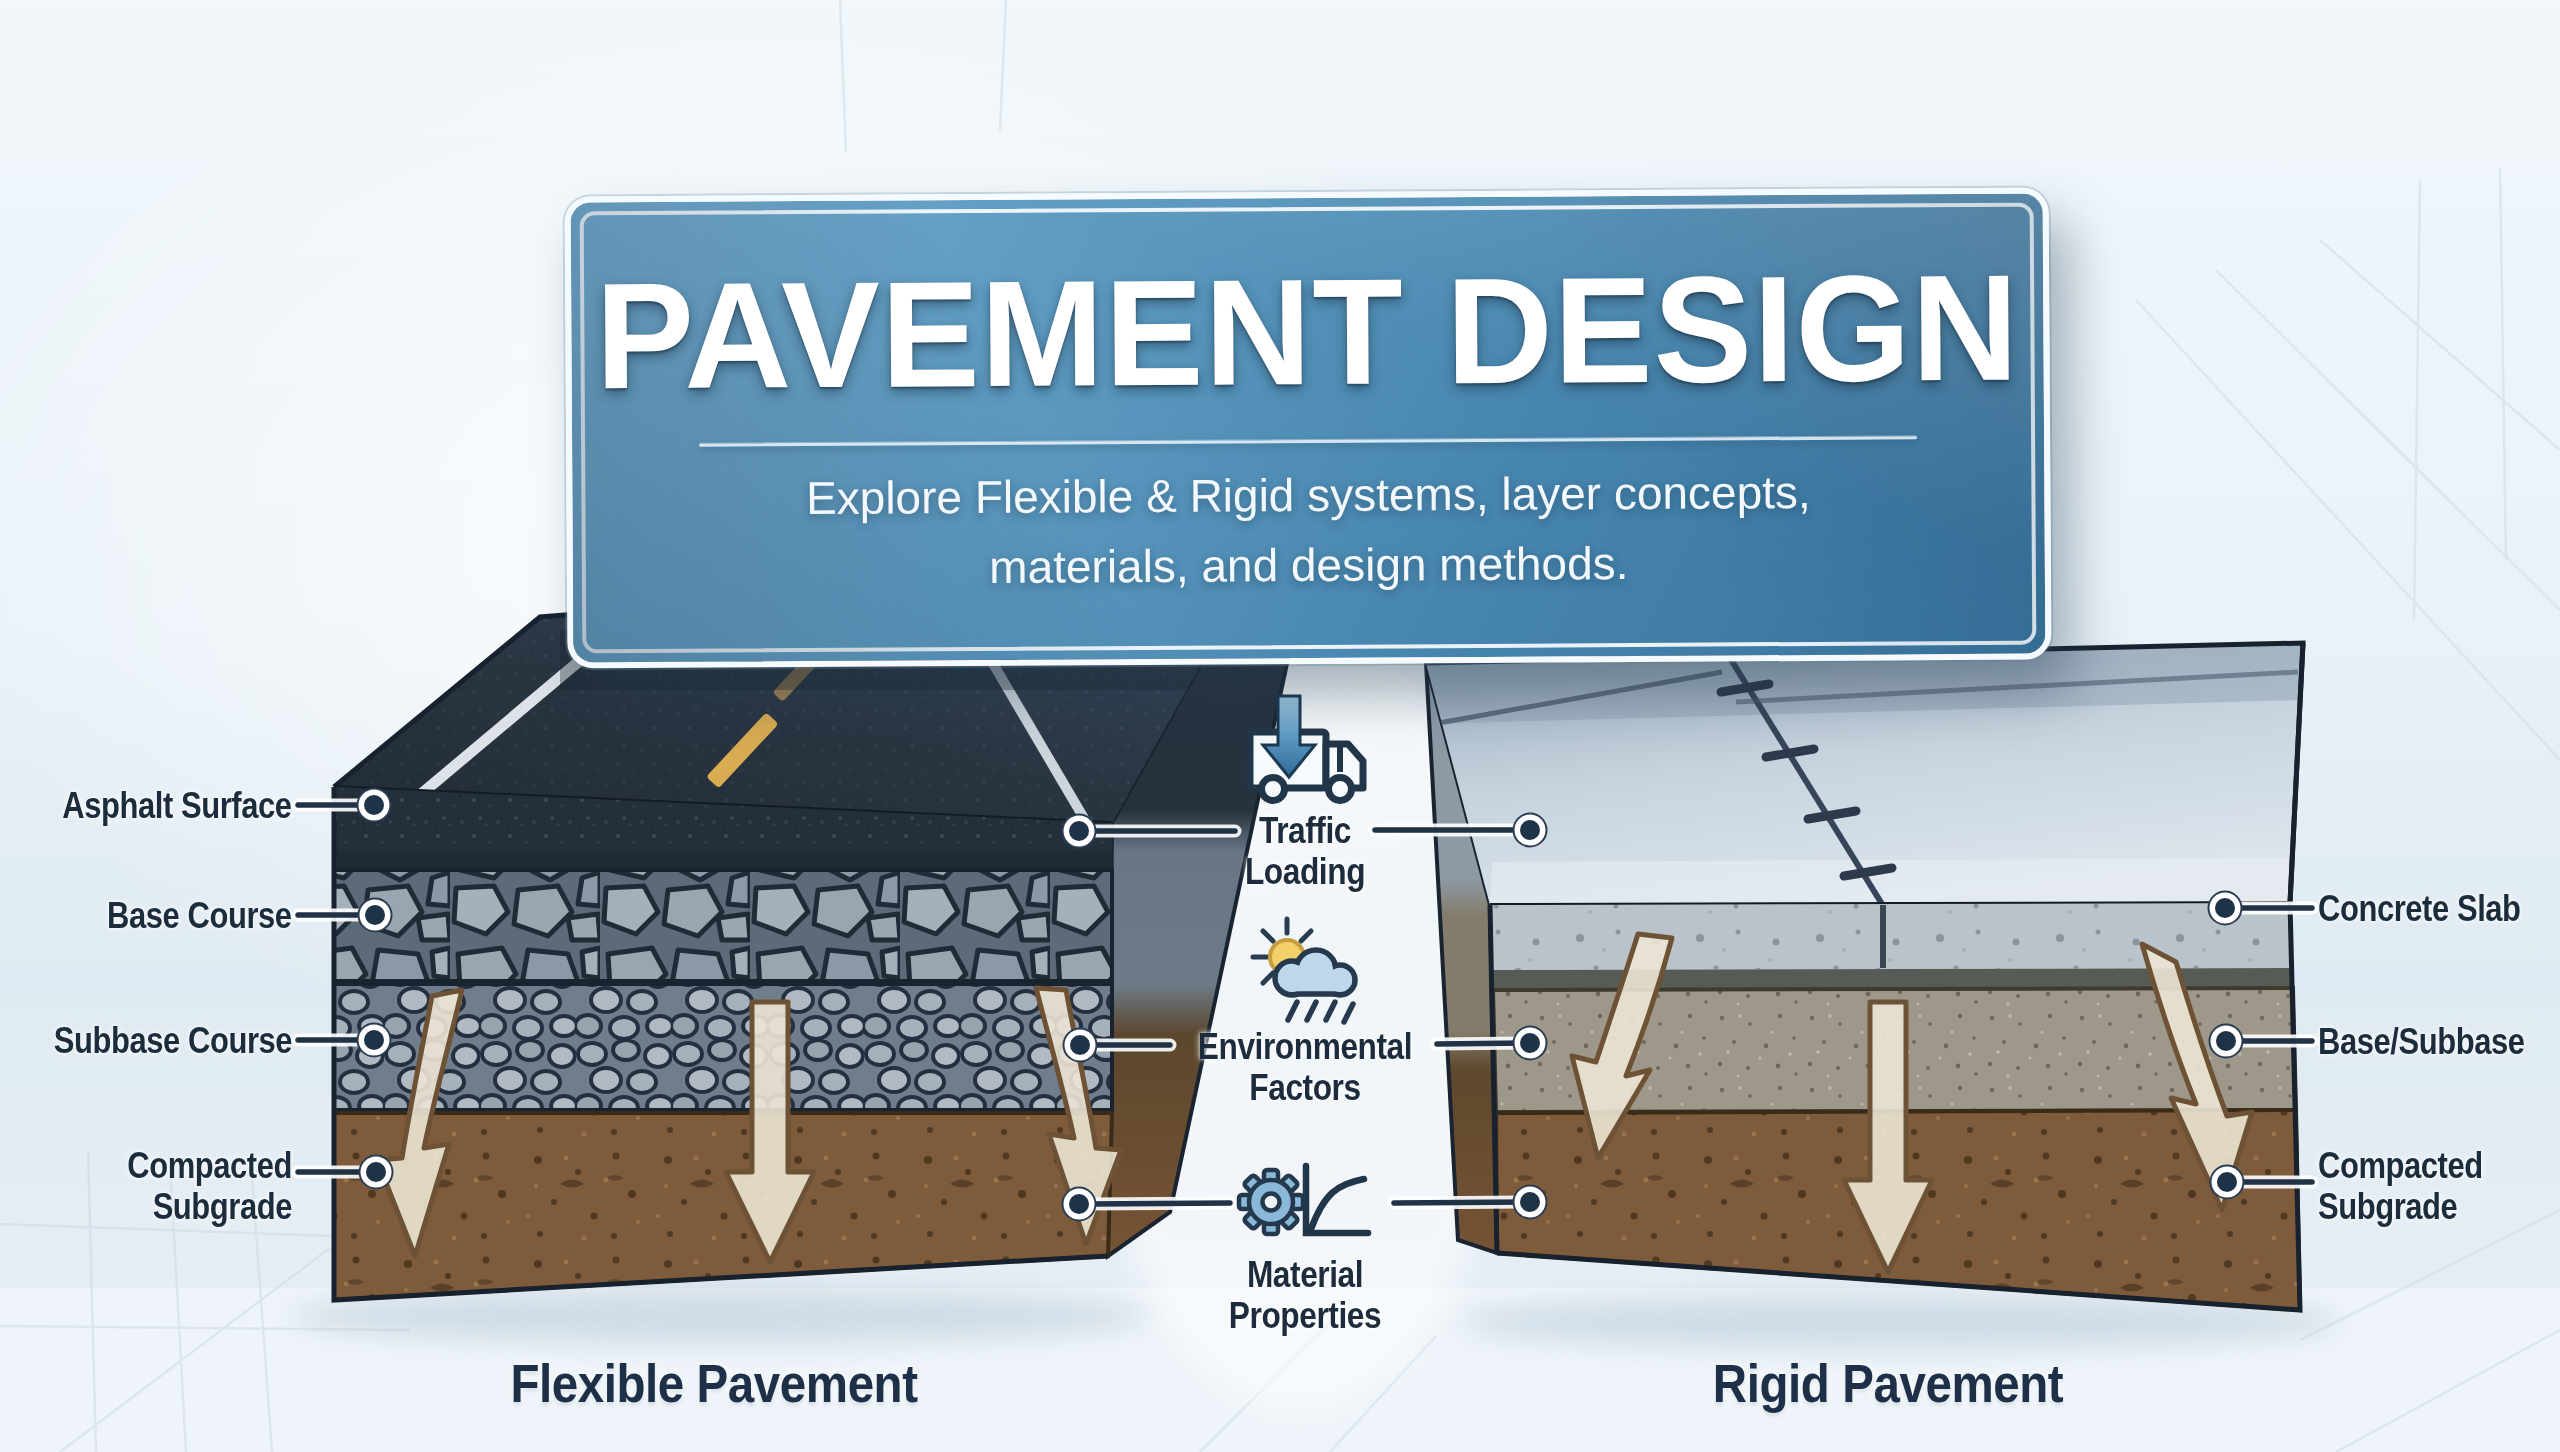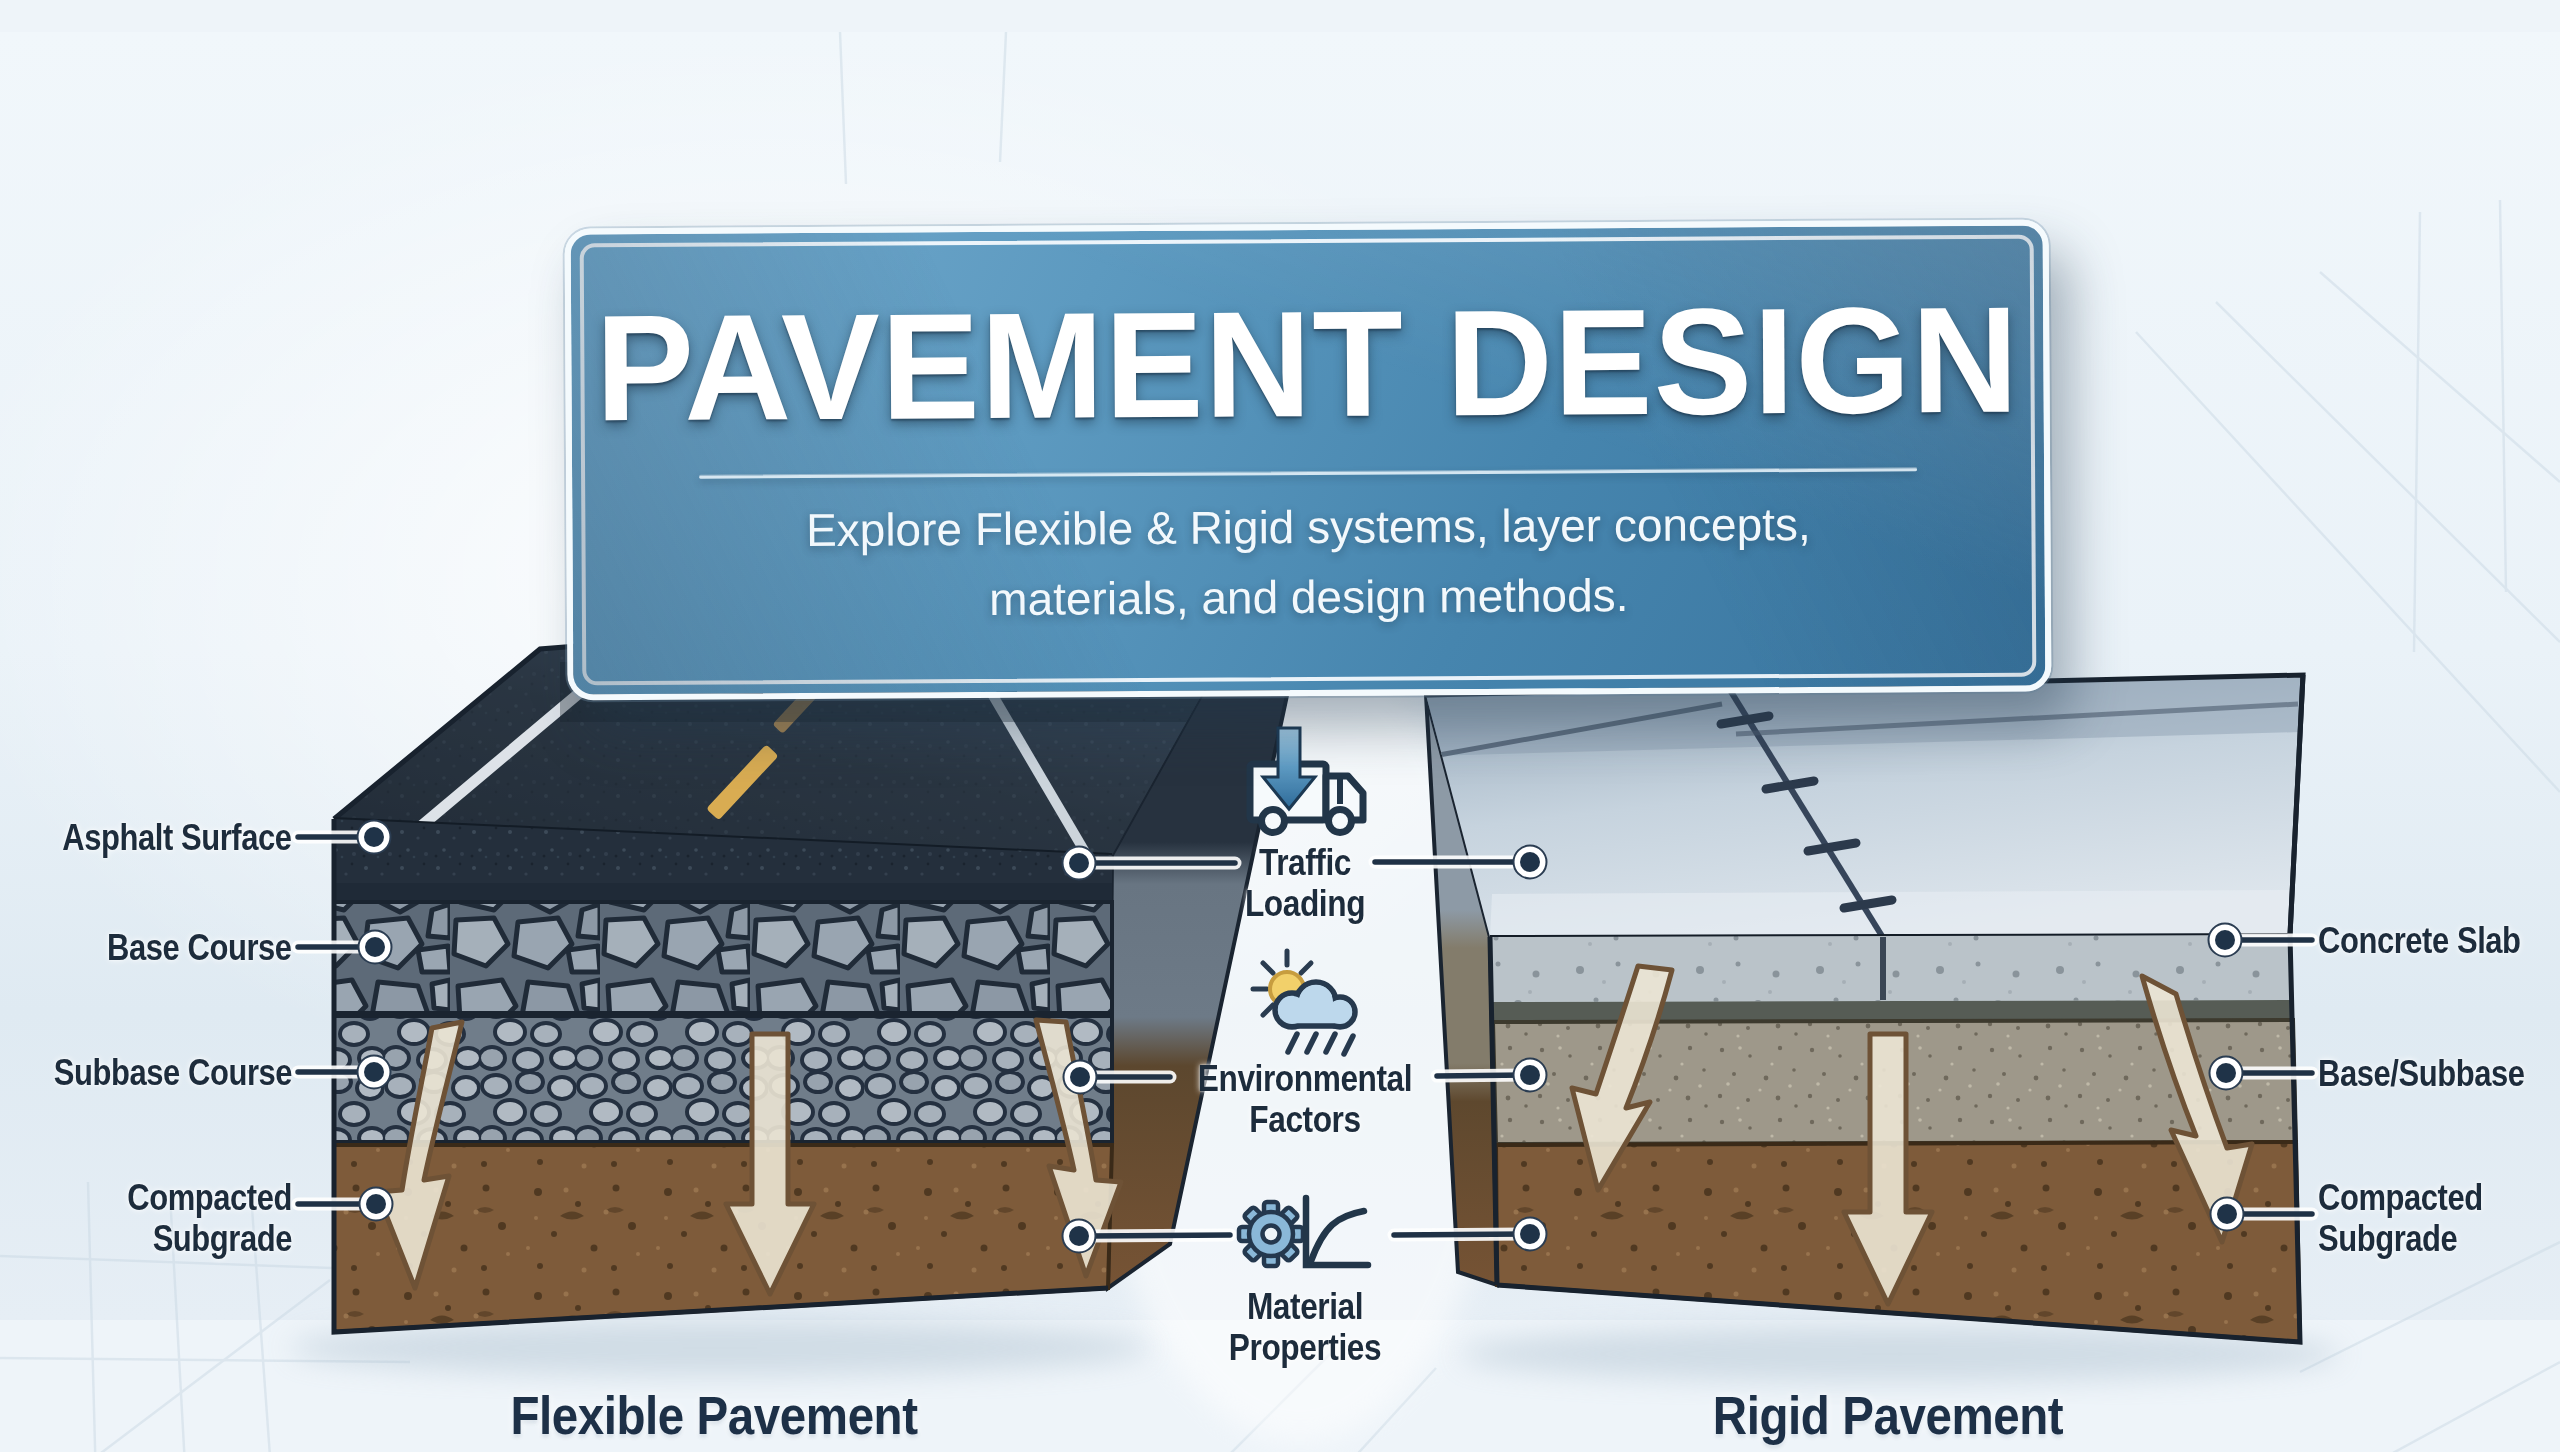--- a/index.html
+++ b/index.html
@@ -6,21 +6,20 @@
   body{
     width:2560px;height:1452px;overflow:hidden;
     font-family:"Liberation Sans",sans-serif;
     background:#eef4f9;
   }
   #stage{
     position:relative;width:2560px;height:1288px;
     background:
       radial-gradient(1400px 900px at 30% 42%, rgba(255,255,255,.85), rgba(255,255,255,0) 60%),
       linear-gradient(180deg,#f1f7fb 0%,#eaf2f8 48%,#dfeaf2 76%,#e6eef5 100%);
-    margin-top: 32px;
   }
   #illustration{position:absolute;left:0;top:0;width:2560px;height:1452px;}
 
   
   .banner{
     position:absolute;left:566px;top:192px;width:1484px;height:472px;
     box-sizing:border-box;border:6px solid #f4fafd;border-radius:26px;
     transform:rotate(-0.35deg);
     background:linear-gradient(118deg,#74abce 0%,#5d9ac0 32%,#4685ae 64%,#38739d 100%);
     box-shadow:20px 32px 52px rgba(35,58,78,.38), 0 0 0 2px rgba(130,160,185,.35);

